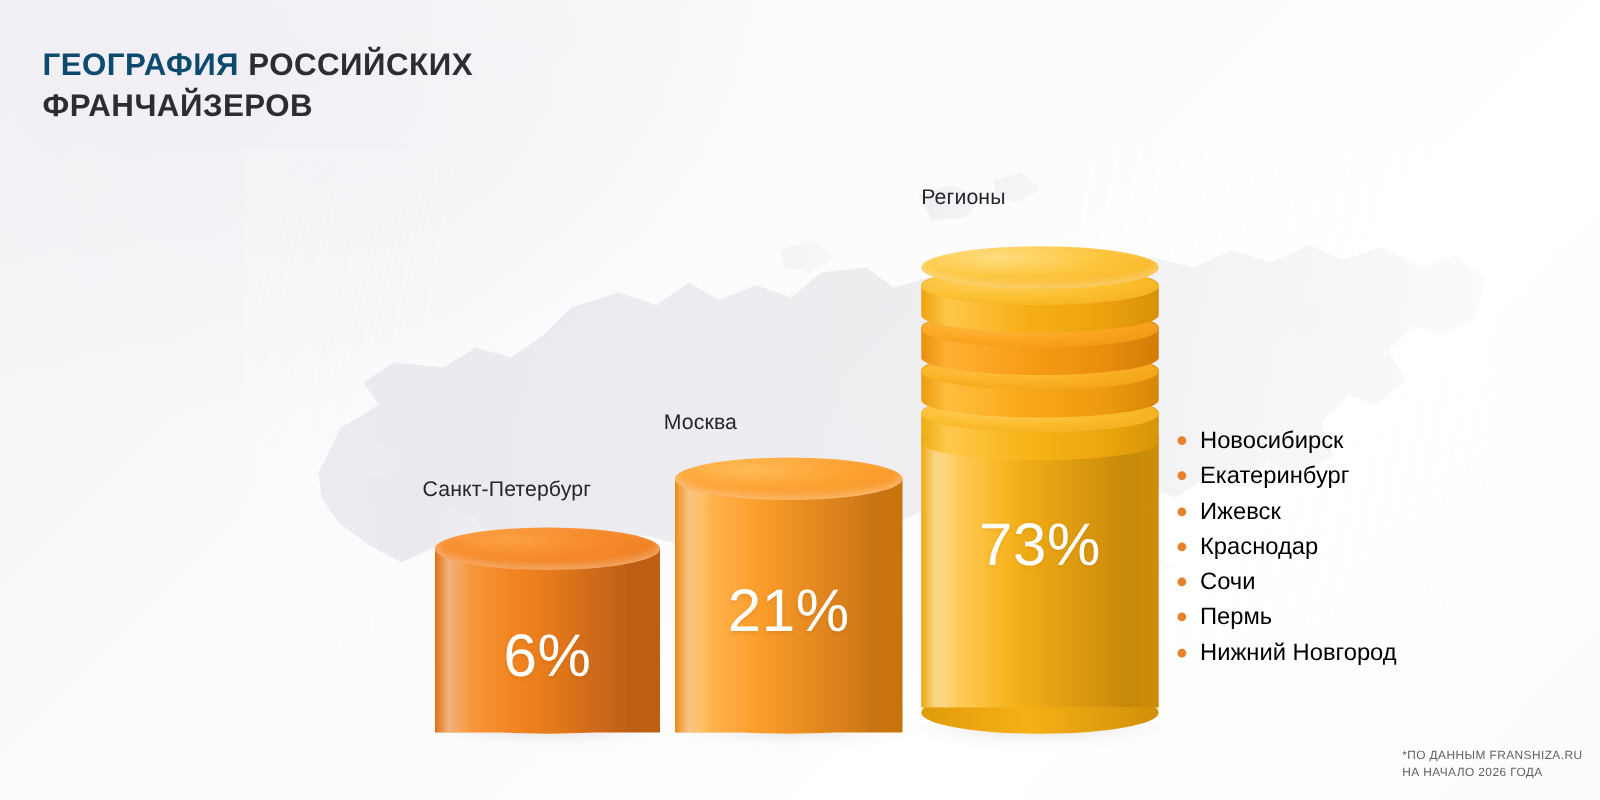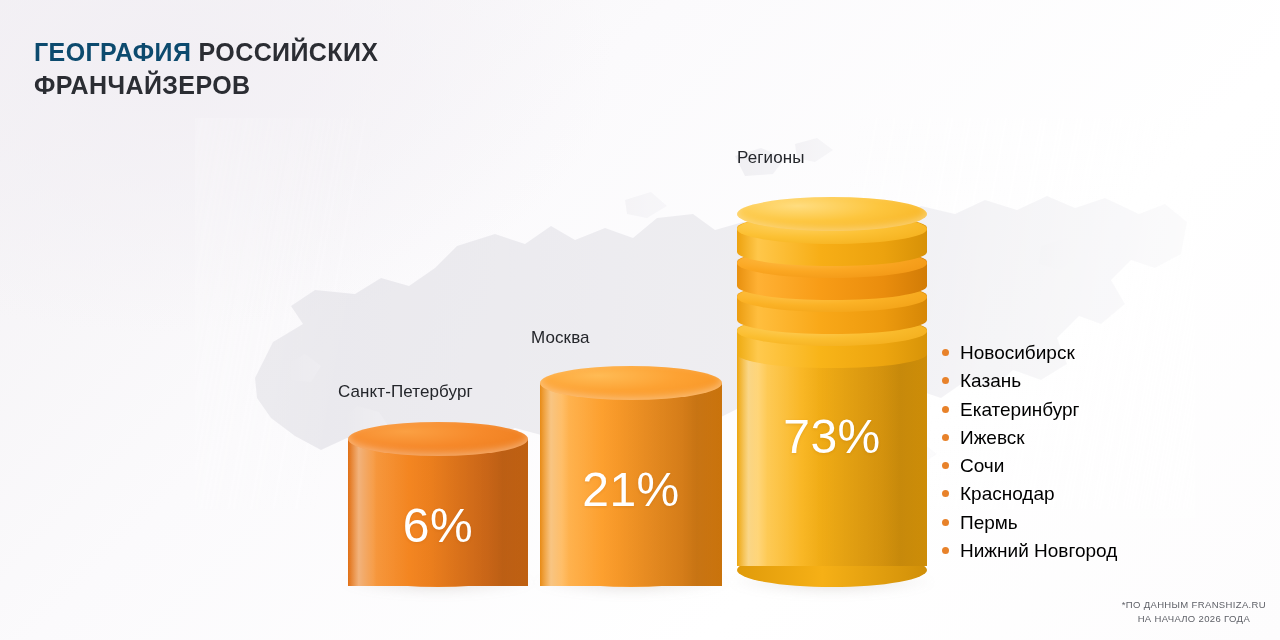--- a/index.html
+++ b/index.html
@@ -100,21 +100,21 @@
   }
   #cities li::before{
     content:""; position:absolute; left:4px; top:9px;
     width:7px; height:7px; border-radius:50%;
     background:#e8822a;
   }
 
   
   #footnote{
     position:absolute; right:14px; bottom:14px;
-    text-align:center; font-size:9.5px; letter-spacing:.35px;
+    text-align:left; font-size:9.5px; letter-spacing:.35px;
     color:#5d5f66; line-height:1.45;
   }
 </style>
 </head>
 <body>
 
 <div id="map-layer">
   <svg viewBox="0 0 1000 400" preserveAspectRatio="none" aria-hidden="true">
     <defs>
       <linearGradient id="mg" x1="0" y1="0" x2="1" y2="0">
@@ -206,25 +206,24 @@
     </div>
 
     <div class="cap" style="height:34px; background:radial-gradient(ellipse at 32% 26%, #ffdd80 0%, #fdc63f 44%, #f5ad18 100%);"></div>
 
     <div class="pct" style="top:212px;">73%</div>
   </div>
 </div>
 
 <ul id="cities">
   <li>Новосибирск</li>
-  <li>Казань</li>
   <li>Екатеринбург</li>
   <li>Ижевск</li>
+  <li>Краснодар</li>
   <li>Сочи</li>
-  <li>Краснодар</li>
   <li>Пермь</li>
   <li>Нижний Новгород</li>
 </ul>
 
 <div id="footnote">
   <div>*ПО ДАННЫМ FRANSHIZA.RU</div>
   <div>НА НАЧАЛО 2026 ГОДА</div>
 </div>
 
 </body></html>

